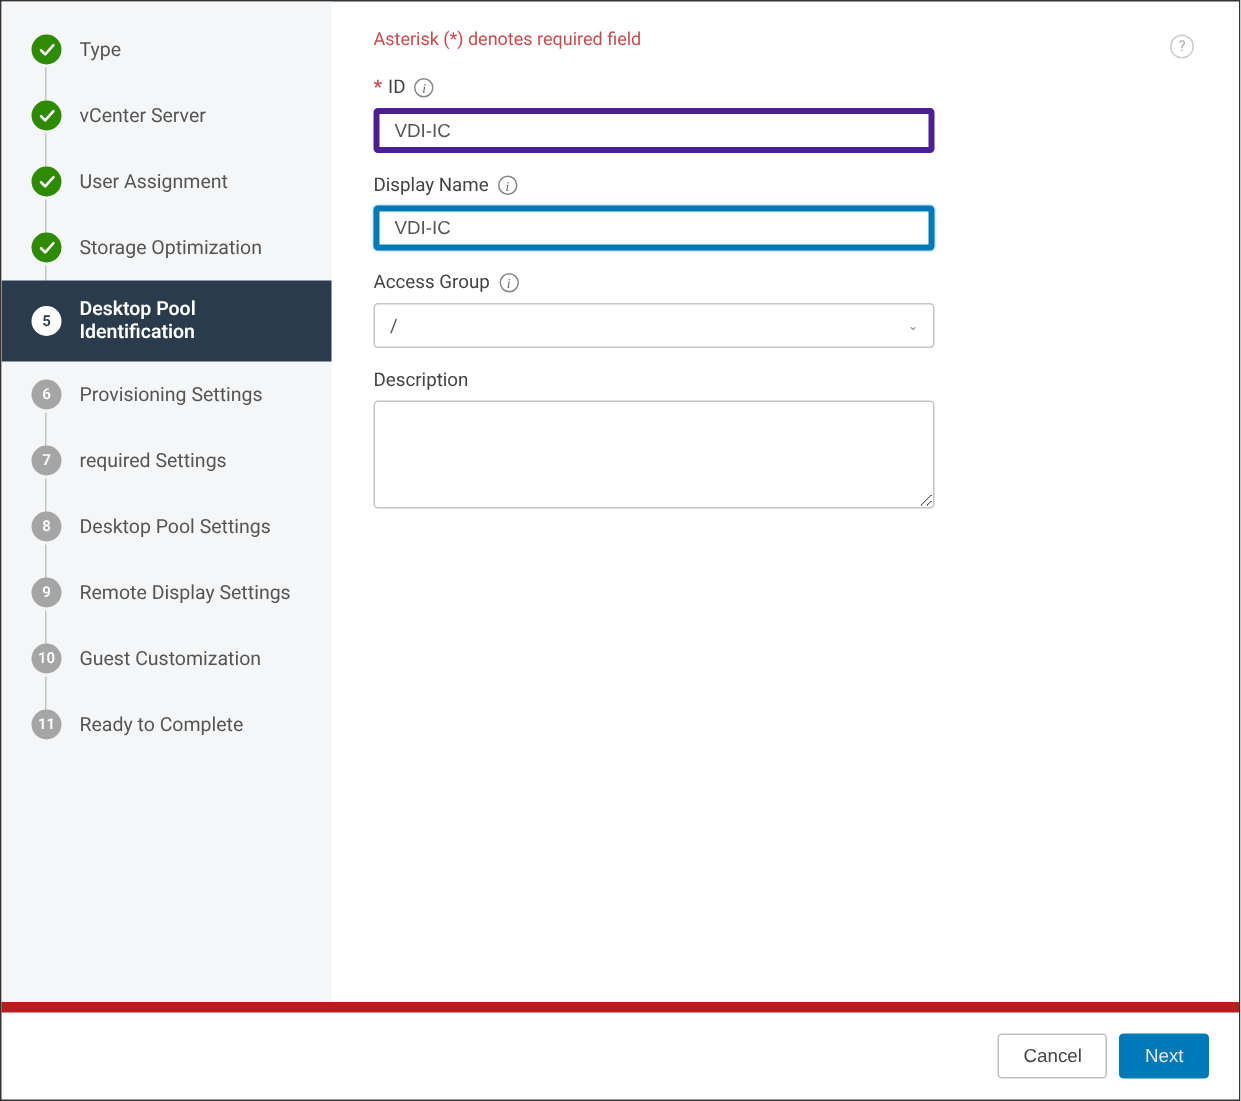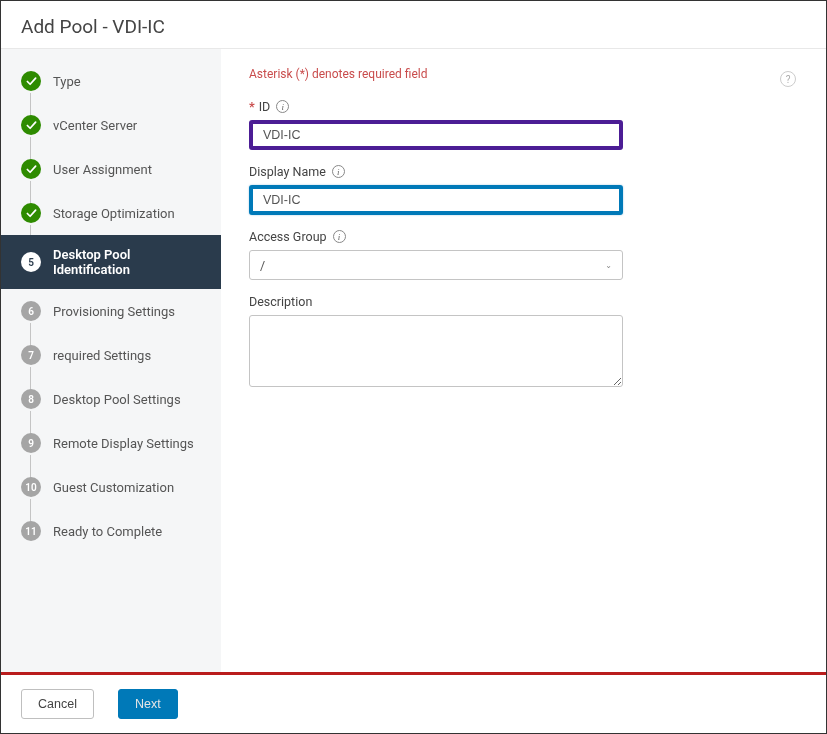--- a/index.html
+++ b/index.html
@@ -162,25 +162,25 @@
     .textarea {
       width: 374px;
       height: 72px;
       border: 1px solid #c4c4c4;
       border-radius: 3px;
       padding: 8px 10px;
       font-size: 12.5px;
       resize: both;
     }
     .footer {
-      border-top: 3px solid #b91c1c;
+      border-top: 7px solid #b91c1c;
       padding: 14px 20px;
       display: flex;
-      justify-content: flex-start;
-      gap: 24px;
+      justify-content: flex-end;
+      gap: 8px;
     }
     .btn {
       height: 30px;
       padding: 0 16px;
       border: 1px solid #bfbfbf;
       background: #fff;
       border-radius: 3px;
       font-size: 12.5px;
       color: #444;
       cursor: pointer;
@@ -188,21 +188,20 @@
     .btn.primary {
       background: #0079b8;
       border-color: #0079b8;
       color: #e5e5e5;
     }
   </style>
 </head>
 <body>
 
 <div class="dialog">
-  <div class="dialog-header">Add Pool - VDI-IC</div>
 
   <div class="content">
 
     <div class="sidebar">
 
       <div class="step">
         <span class="step-icon done">
           <svg viewBox="0 0 16 16">
               <path d="M2 8 L6 12 L14 3" stroke="#fff" stroke-width="2.5" fill="none" stroke-linecap="round" stroke-linejoin="round"></path>
             </svg>

